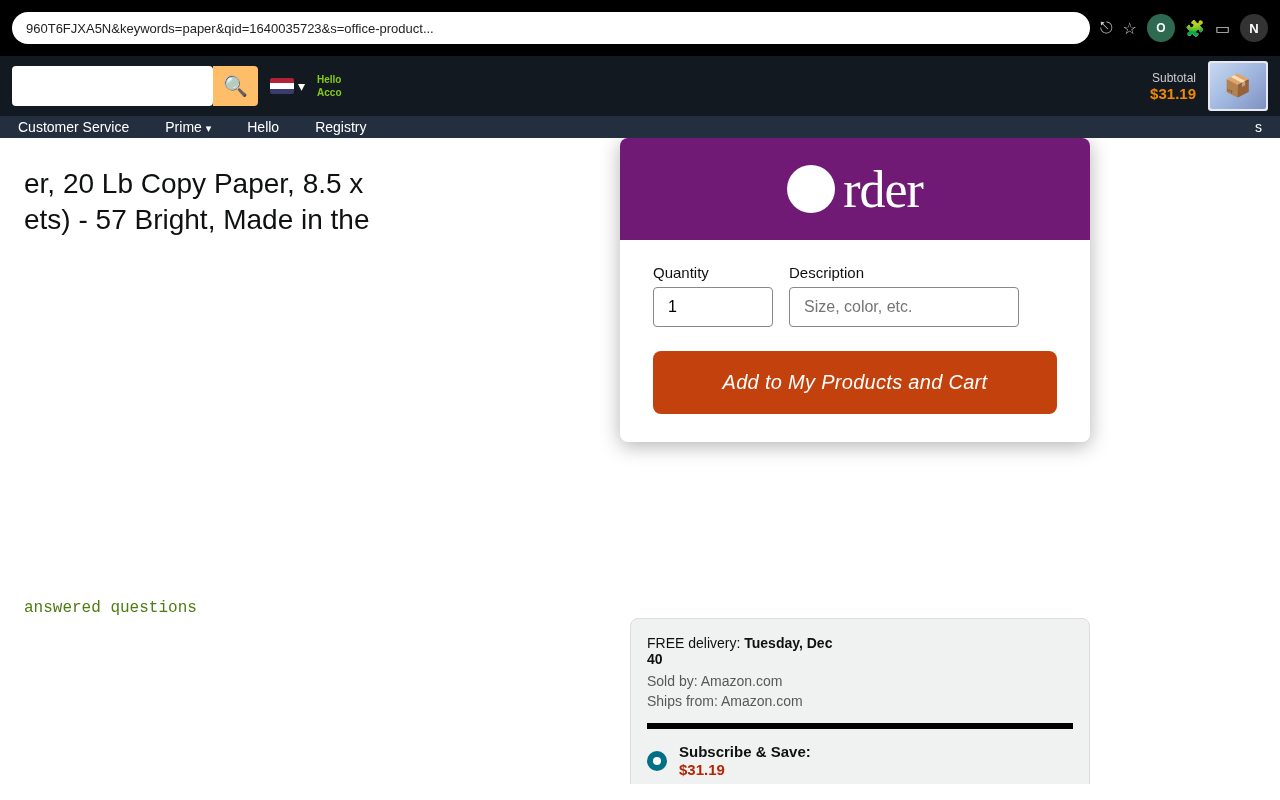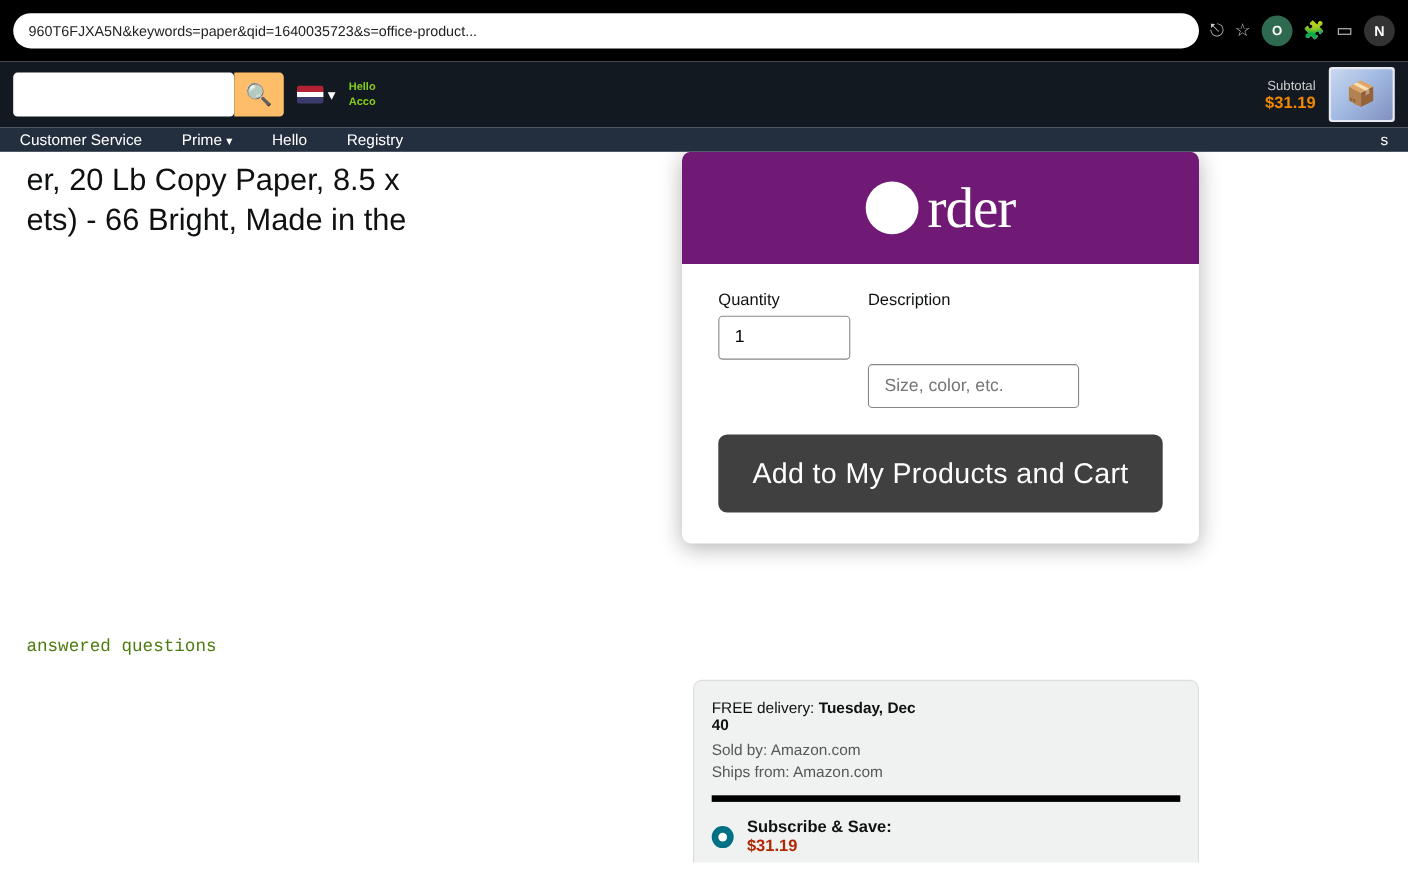--- a/index.html
+++ b/index.html
@@ -141,21 +141,21 @@
 
     
     .page-content {
       display: flex;
       height: calc(800px - 56px - 60px - 38px);
       position: relative;
       overflow: hidden;
     }
     .left-content {
       flex: 0 0 620px;
-      padding: 8px 24px;
+      padding: 28px 24px;
     }
     .product-title {
       font-size: 28px;
       font-weight: 400;
       color: #0F1111;
       line-height: 1.3;
     }
     .qa-link {
       color: #4d7c0f;
       font-size: 16px;
@@ -251,32 +251,33 @@
       font-weight: 400;
     }
     .field-input {
       border: 1.5px solid #888;
       border-radius: 4px;
       padding: 10px 14px;
       font-size: 16px;
       outline: none;
     }
     .qty-input { width: 120px; }
-    .desc-input { width: 192px; color: #0f172a; margin-top: 44px; }
+    .desc-input { width: 230px; color: #0f172a; }
     .add-btn {
       width: 100%;
-      background: #404040;
+      background: #c2410c;
       color: white;
       border: none;
       border-radius: 8px;
       padding: 20px;
-      font-size: 26px;
+      font-size: 20px;
       font-weight: 500;
       cursor: pointer;
       letter-spacing: 0.3px;
+      font-style: italic;
     }
   </style>
 </head>
 <body>
 
 <div class="browser-bar">
   <div class="url-bar">
     <span>960T6FJXA5N&amp;keywords=paper&amp;qid=1640035723&amp;s=office-product...</span>
   </div>
   <div class="browser-icons">
@@ -342,21 +343,21 @@
   <div class="nav-item">
     <span>s</span>
   </div>
 </div>
 
 <div class="page-content">
 
   <div class="left-content">
     <h1 class="product-title">
       <span>er, 20 Lb Copy Paper, 8.5 x</span><br>
-      <span>ets) - 66 Bright, Made in the</span>
+      <span>ets) - 57 Bright, Made in the</span>
     </h1>
     <div style="margin-top: 340px;">
       <a class="qa-link">
         <span>answered questions</span>
       </a>
     </div>
   </div>
 
   <div class="right-panel">
 

